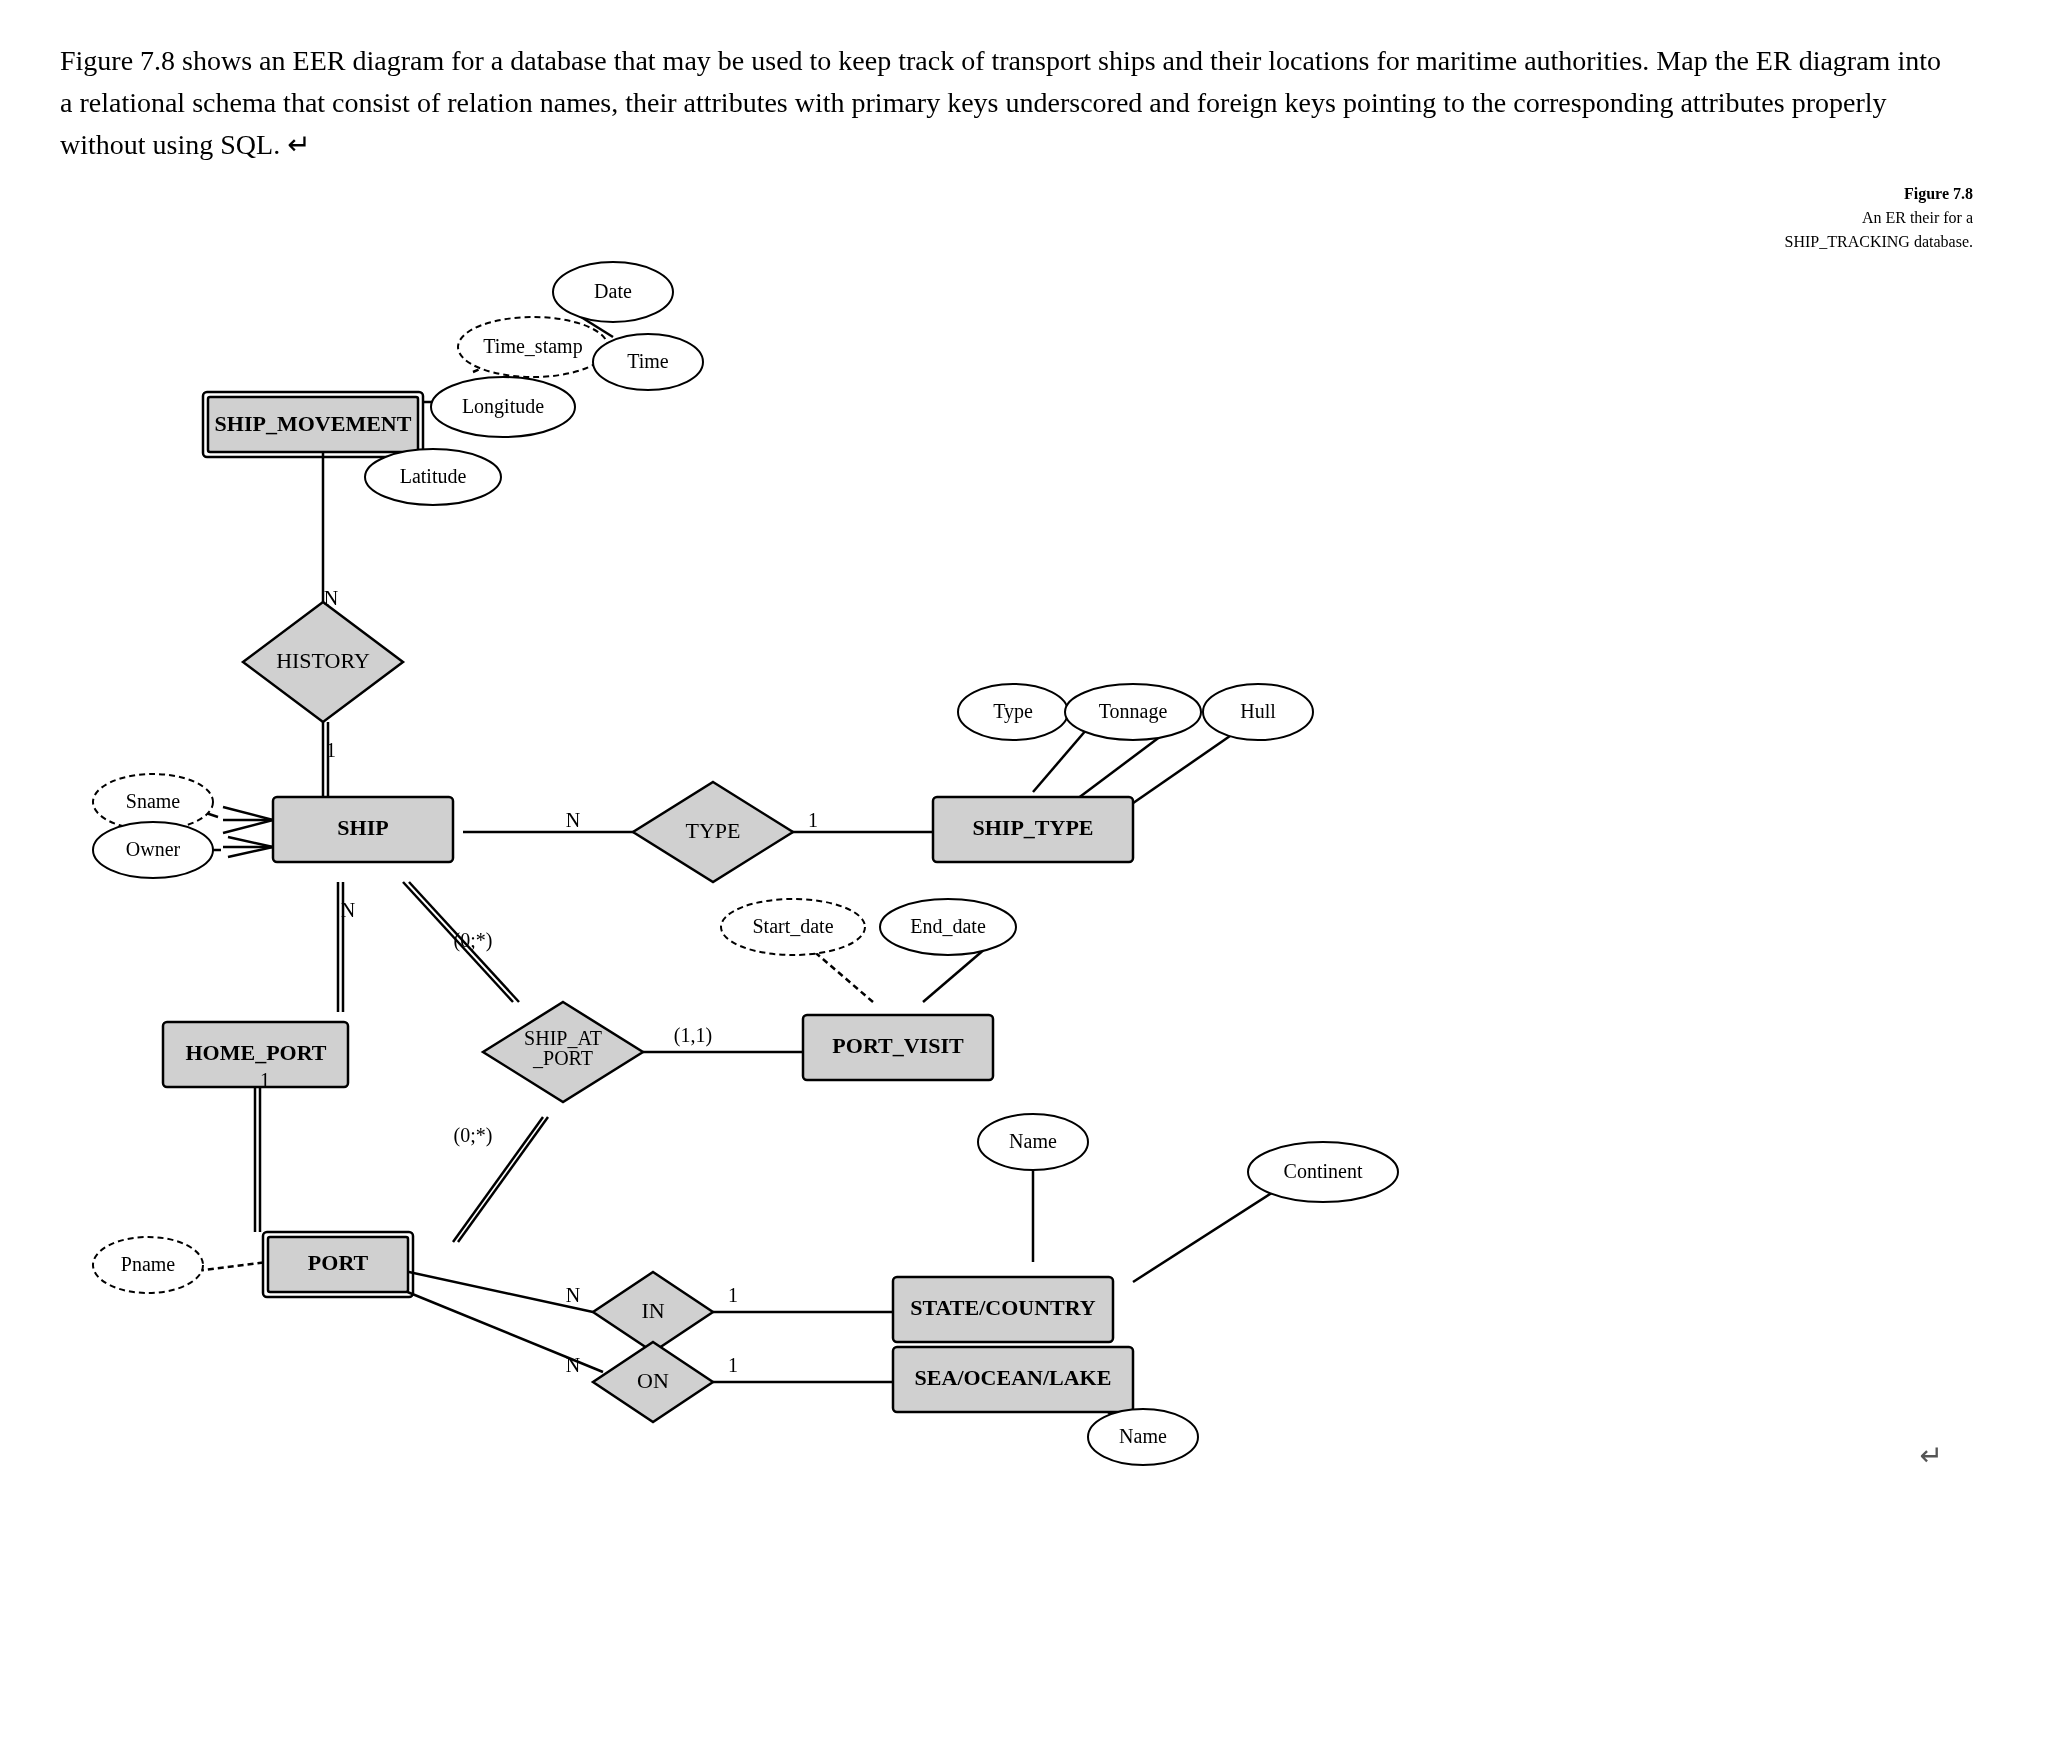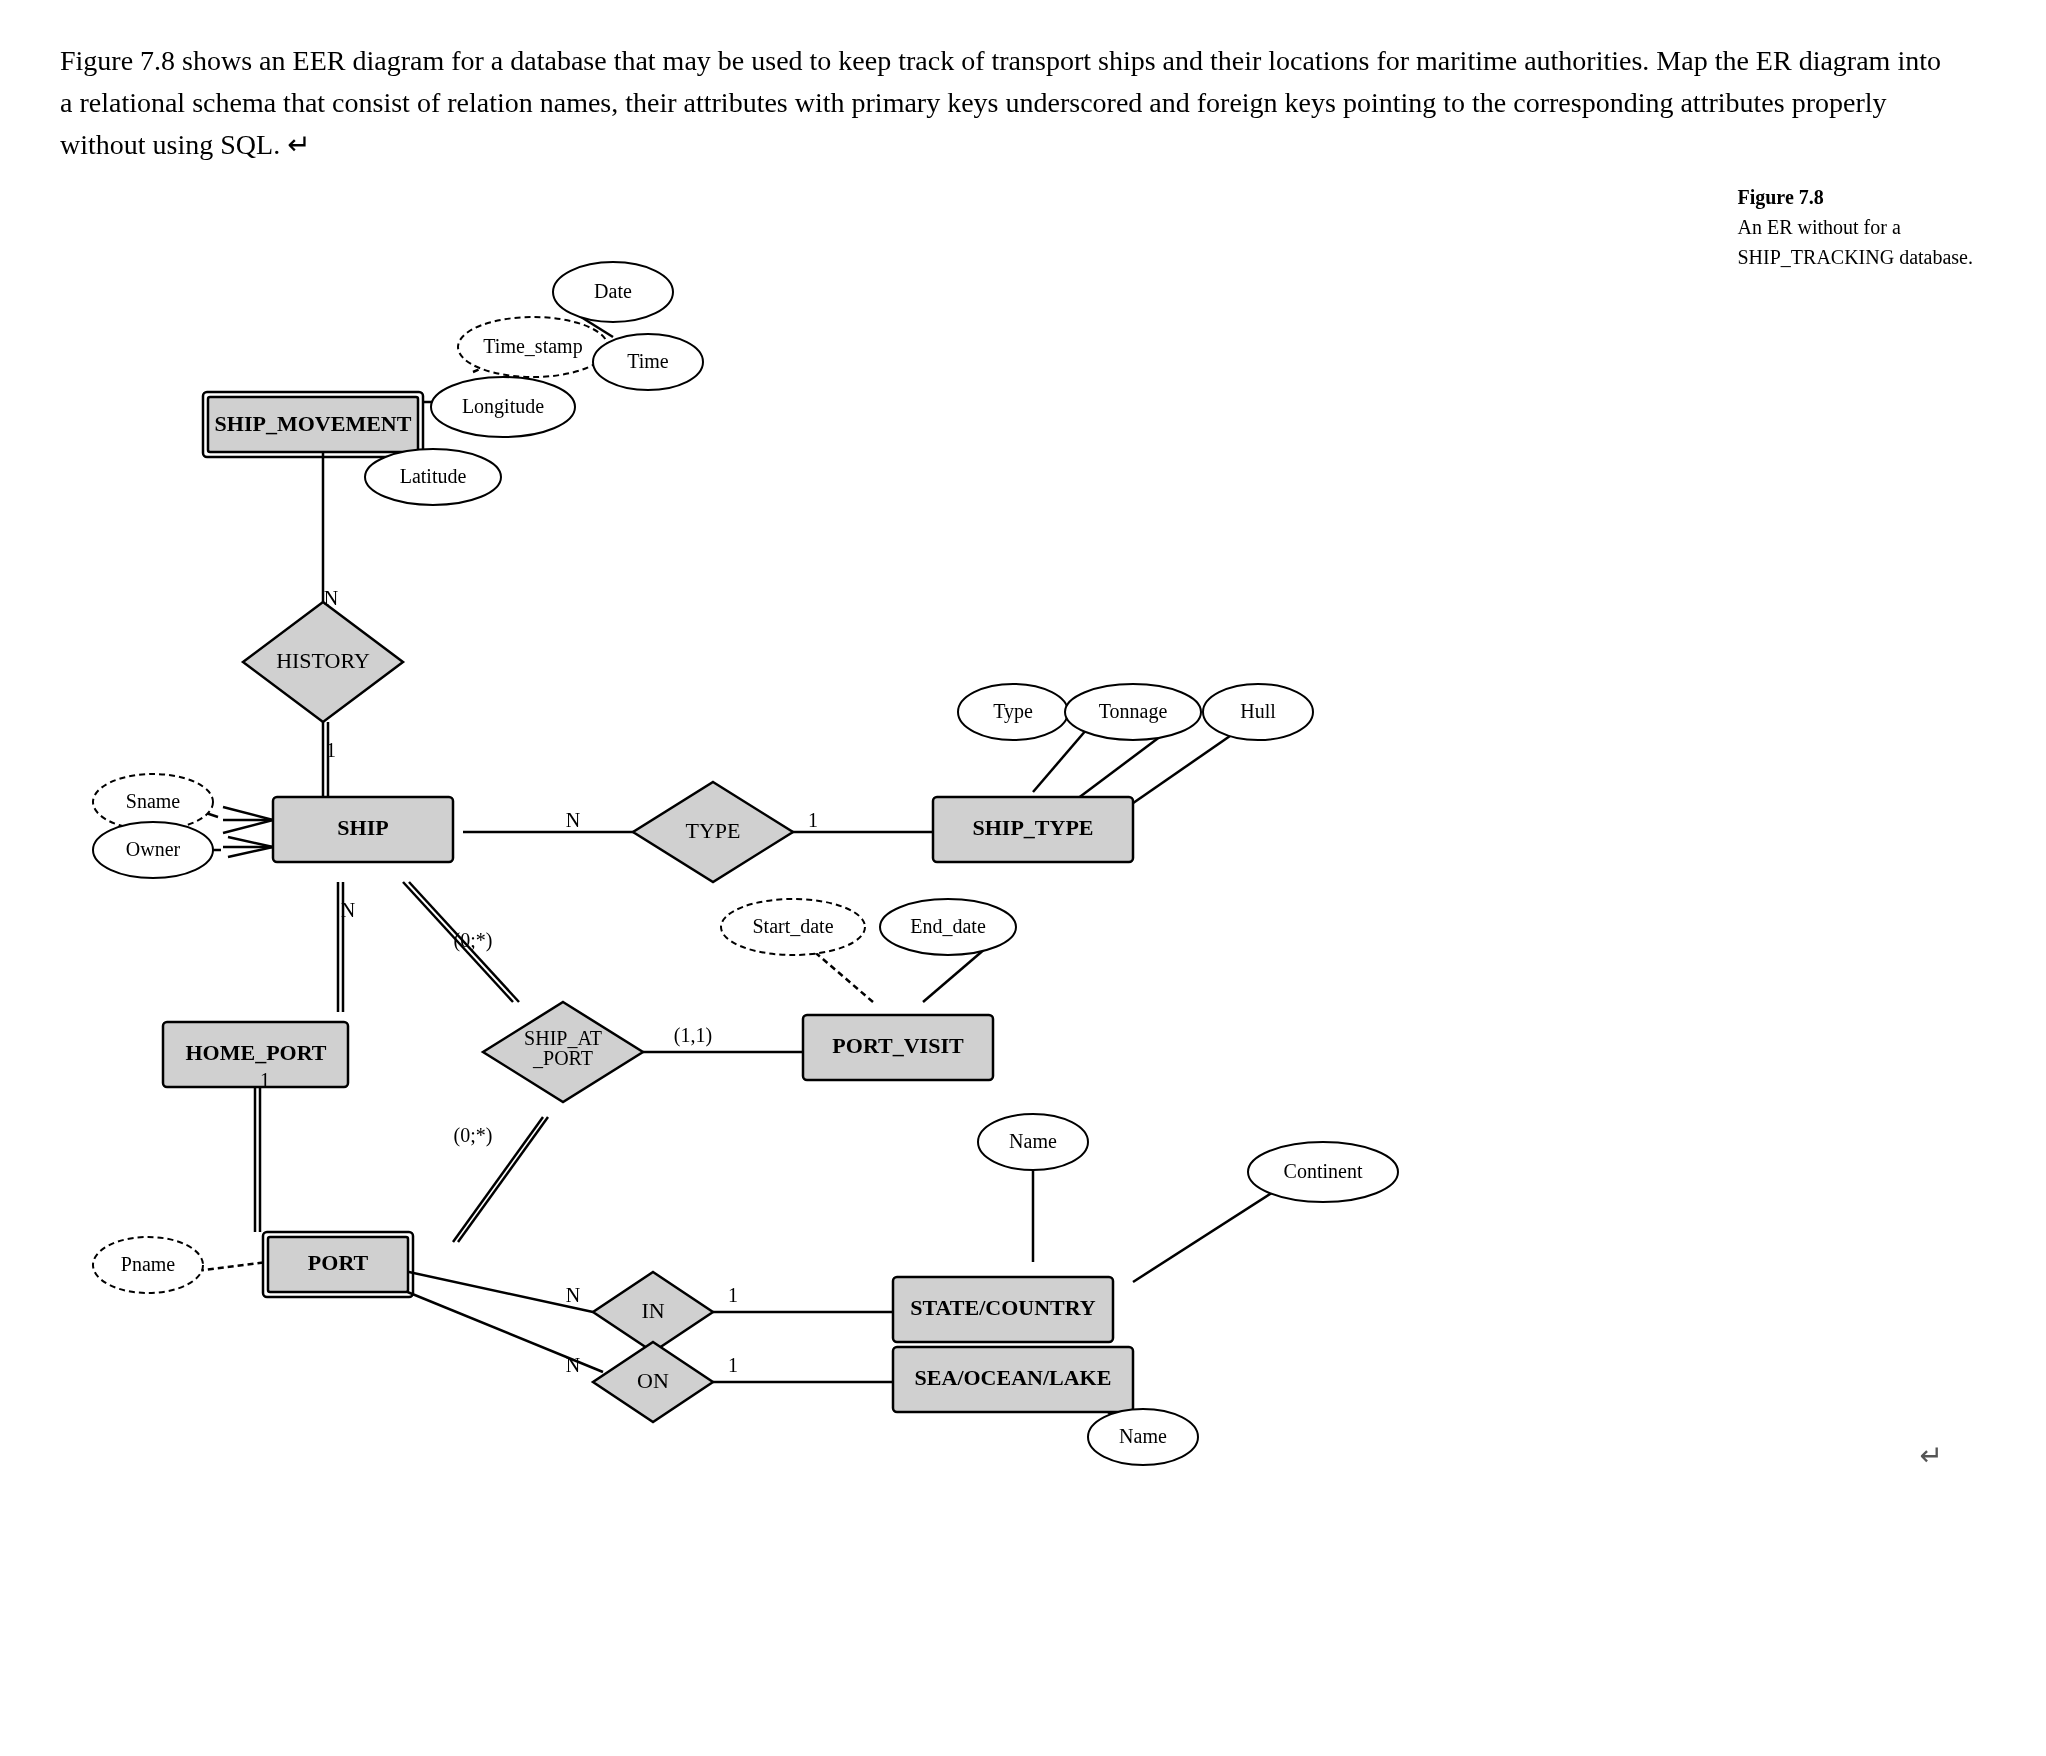--- a/index.html
+++ b/index.html
@@ -21,22 +21,22 @@
       position: relative;
       width: 1900px;
       height: 1300px;
       margin: 0 auto;
     }
     
     .figure-caption {
       position: absolute;
       top: 0;
       right: 0;
-      text-align: left;
-      font-size: 20px;
+      text-align: right;
+      font-size: 16px;
       line-height: 1.5;
     }
     .figure-caption .fig-title {
       font-weight: bold;
     }
 
     
     svg.eer-diagram {
       position: absolute;
       top: 0; left: 0;
@@ -118,21 +118,21 @@
   transport ships and their locations for maritime authorities. Map the ER diagram into a
   relational schema that consist of relation names, their attributes with primary keys
   underscored and foreign keys pointing to the corresponding attributes properly without
   using SQL. ↵
 </p>
 
 <div class="diagram-area">
 
   <div class="figure-caption">
     <div class="fig-title">Figure 7.8</div>
-    <div>An ER without for a</div>
+    <div>An ER their for a</div>
     <div>SHIP_TRACKING database.</div>
   </div>
 
   <svg class="eer-diagram" viewBox="0 0 1900 1300">
 
     <line x1="250" y1="250" x2="250" y2="420" class="line"></line>
 
     <line x1="250" y1="540" x2="250" y2="620" class="line"></line>
     <line x1="255" y1="540" x2="255" y2="620" class="line"></line>
 

